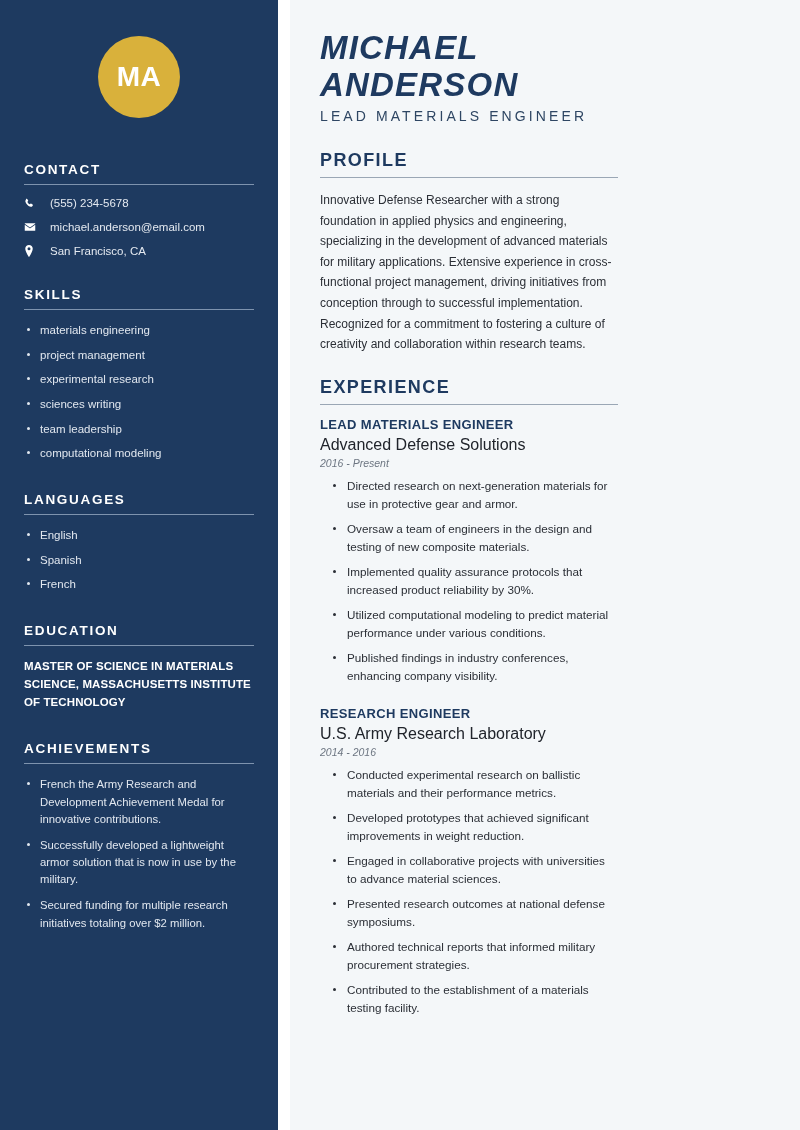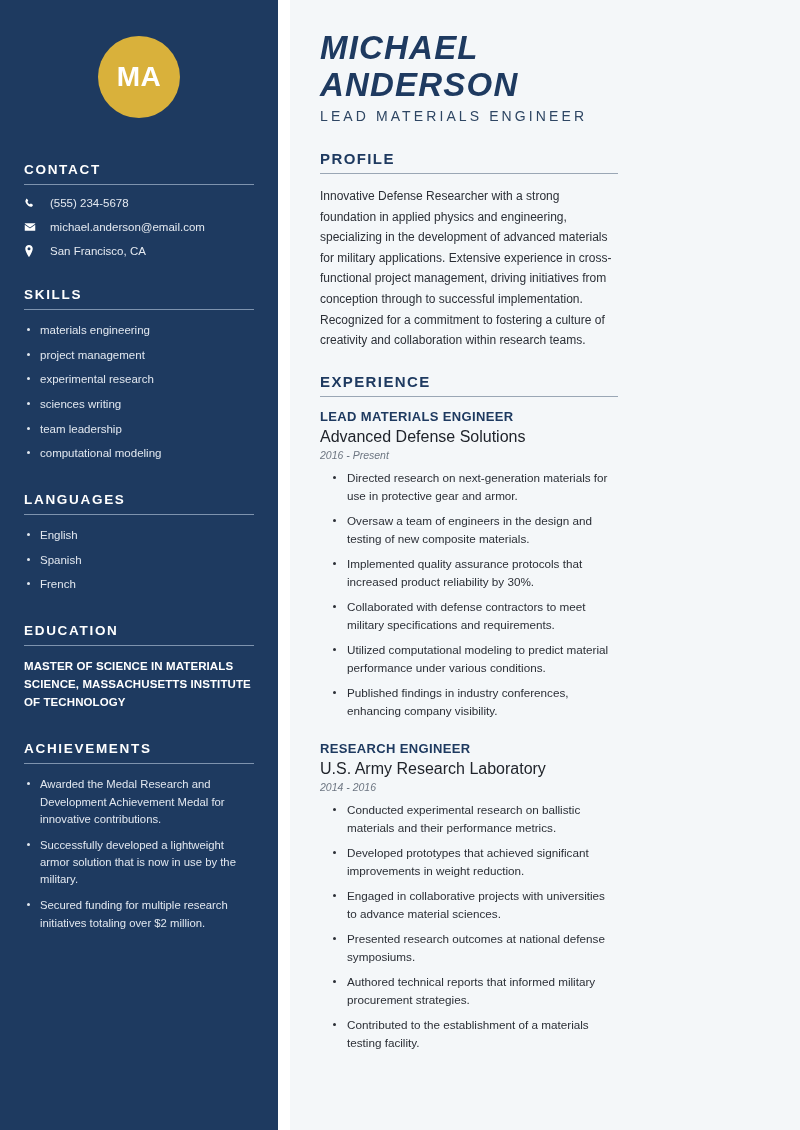--- a/index.html
+++ b/index.html
@@ -178,21 +178,21 @@
   .job-title-top {
     font-size: 14px;
     color: #2e4663;
     letter-spacing: 3.1px;
     margin: 0 0 26px 0;
   }
 
   .main-section { margin-bottom: 22px; }
 
   .main-heading {
-    font-size: 15px;
+    font-size: 18px;
     font-weight: bold;
     color: #1e3a60;
     letter-spacing: 1.4px;
     margin: 0 0 6px 0;
     text-transform: uppercase;
   }
   .main-rule {
     height: 1px;
     background: #9aa7b5;
     margin-bottom: 12px;
@@ -317,21 +317,21 @@
     <section class="side-section">
       <h2 class="side-heading">EDUCATION</h2>
       <div class="side-rule"></div>
       <div class="edu-entry">MASTER OF SCIENCE IN MATERIALS SCIENCE, MASSACHUSETTS INSTITUTE OF TECHNOLOGY</div>
     </section>
 
     <section class="side-section">
       <h2 class="side-heading">ACHIEVEMENTS</h2>
       <div class="side-rule"></div>
       <ul class="ach-list">
-        <li>Awarded the Medal Research and Development Achievement Medal for innovative contributions.</li>
+        <li>French the Army Research and Development Achievement Medal for innovative contributions.</li>
         <li>Successfully developed a lightweight armor solution that is now in use by the military.</li>
         <li>Secured funding for multiple research initiatives totaling over $2 million.</li>
       </ul>
     </section>
 
   </aside>
 
   <div class="sidebar-gap"></div>
 
   <main class="main">
@@ -350,21 +350,20 @@
       <div class="main-rule"></div>
 
       <div class="exp-entry">
         <div class="exp-role">LEAD MATERIALS ENGINEER</div>
         <div class="exp-company">Advanced Defense Solutions</div>
         <div class="exp-dates">2016 - Present</div>
         <ul class="exp-list">
           <li>Directed research on next-generation materials for use in protective gear and armor.</li>
           <li>Oversaw a team of engineers in the design and testing of new composite materials.</li>
           <li>Implemented quality assurance protocols that increased product reliability by 30%.</li>
-          <li>Collaborated with defense contractors to meet military specifications and requirements.</li>
           <li>Utilized computational modeling to predict material performance under various conditions.</li>
           <li>Published findings in industry conferences, enhancing company visibility.</li>
         </ul>
       </div>
 
       <div class="exp-entry">
         <div class="exp-role">RESEARCH ENGINEER</div>
         <div class="exp-company">U.S. Army Research Laboratory</div>
         <div class="exp-dates">2014 - 2016</div>
         <ul class="exp-list">

